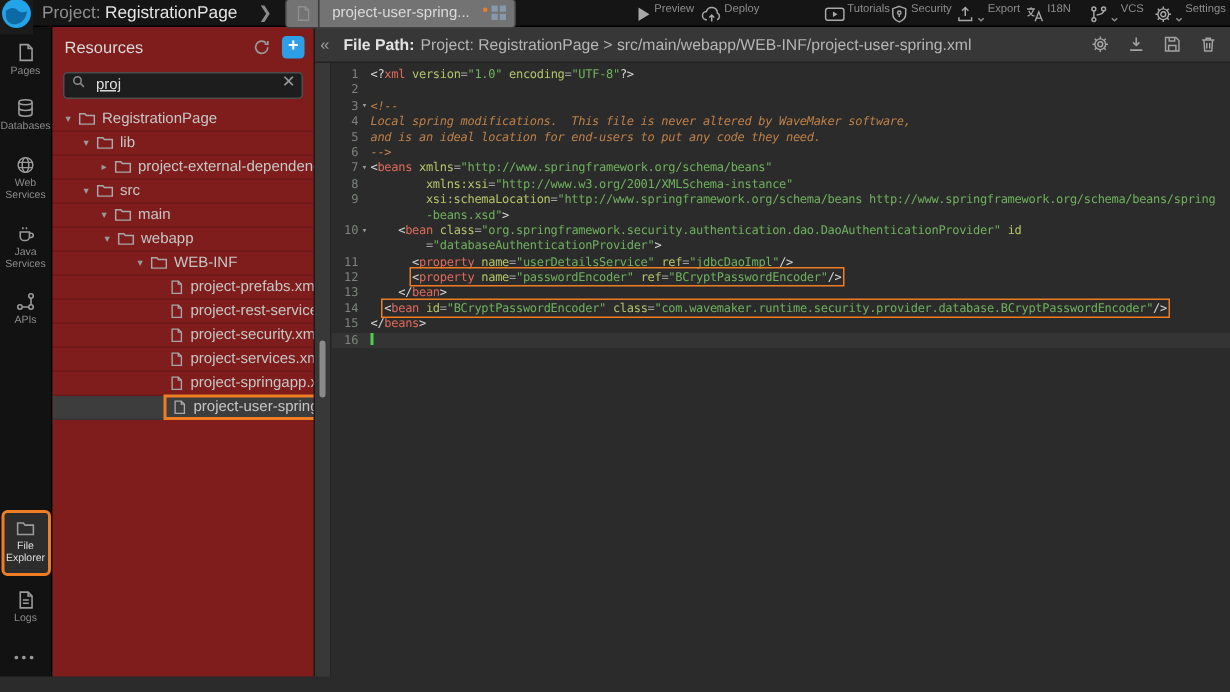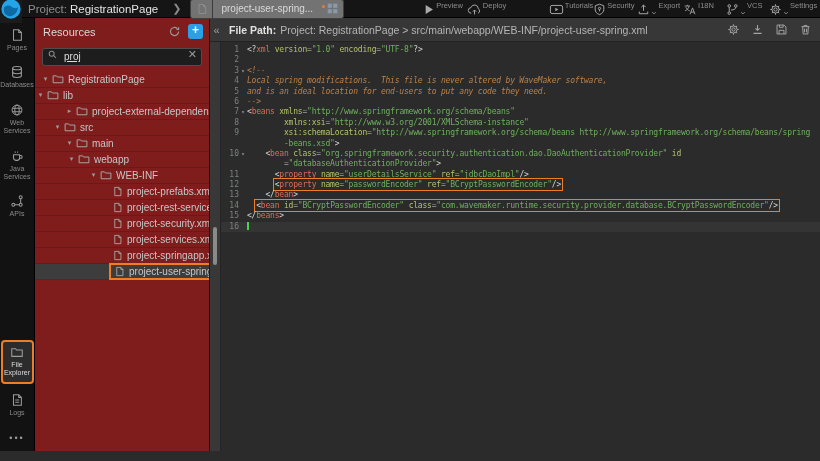--- a/index.html
+++ b/index.html
@@ -351,21 +351,21 @@
     <div class="tree" id="tree">
         <div class="trow" style="padding-left: 5px;">
           <span class="tw">▾</span>
           <span class="ti">
             <svg width="12" height="12" viewBox="0 0 16 16" fill="none" stroke="currentColor" stroke-width="1.3">
               <path d="M1.5 13V3.8h4.6L7.4 5.4H14.5V13z"></path>
             </svg>
           </span>
           <span class="tl">RegistrationPage</span>
         </div>
-        <div class="trow" style="">
+        <div class="trow" style="padding-left: 17px;">
           <span class="tw">▾</span>
           <span class="ti">
             <svg width="12" height="12" viewBox="0 0 16 16" fill="none" stroke="currentColor" stroke-width="1.3">
               <path d="M1.5 13V3.8h4.6L7.4 5.4H14.5V13z"></path>
             </svg>
           </span>
           <span class="tl">lib</span>
         </div>
         <div class="trow" style="padding-left: 29px;">
           <span class="tw">▸</span>

